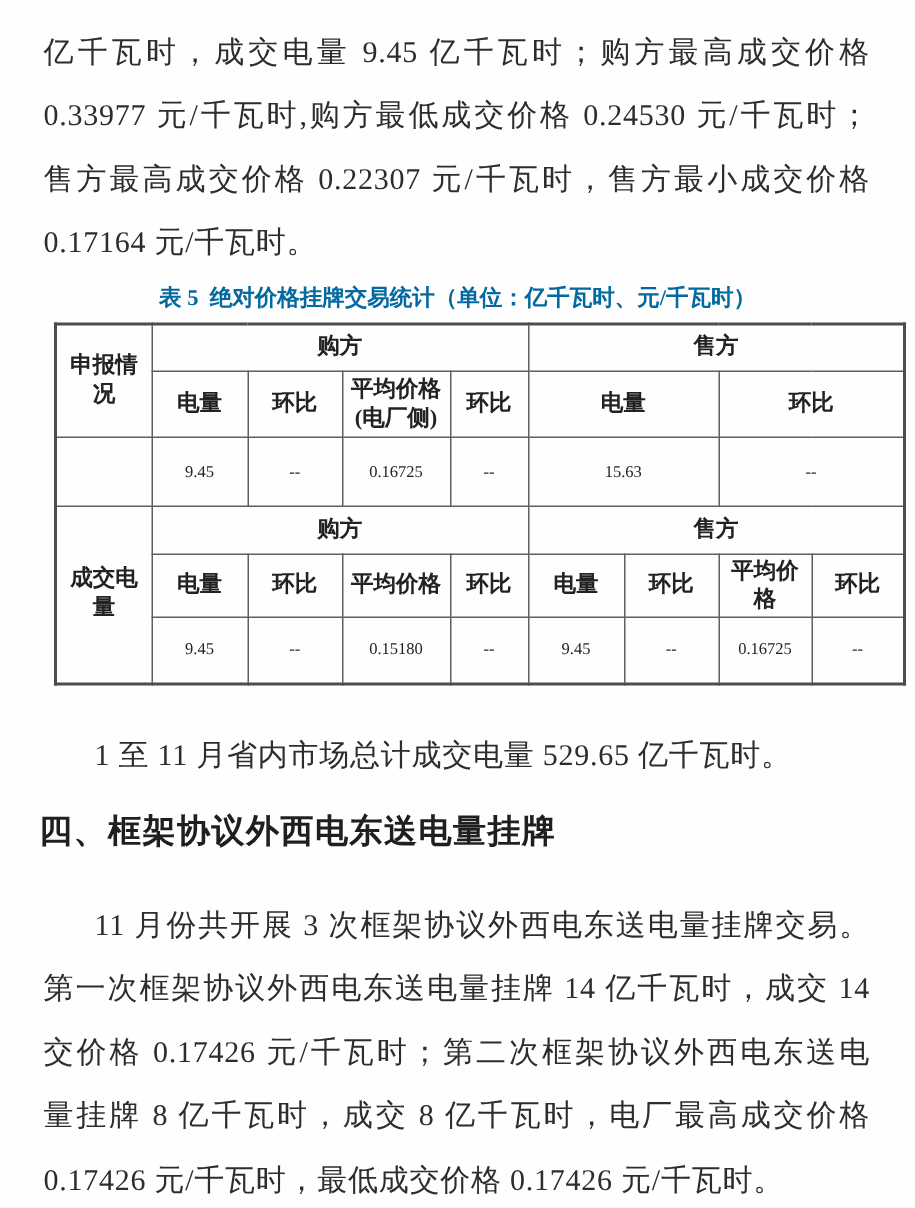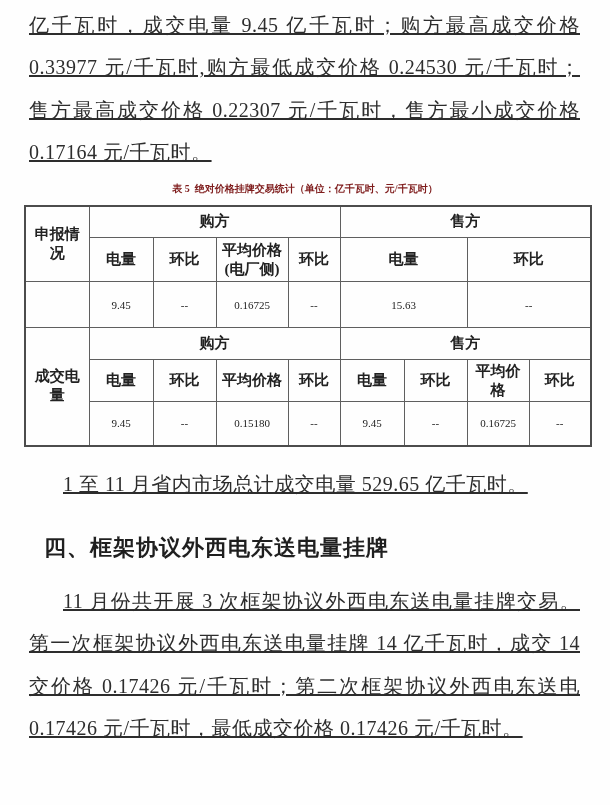--- a/index.html
+++ b/index.html
@@ -9,48 +9,48 @@
     font-family: "Liberation Serif", serif;
     color: #2d2d2d;
     overflow: hidden;
   }
   .page {
     width: 610px; height: 805px;
     background: #fefefe;
     position: relative;
     overflow: hidden;
   }
-  .textcol { padding: 4px 30px 0 29px; text-decoration: underline; }
+  .textcol { padding: 14px 30px 0 29px; }
 
   
   .bodyline {
     font-size: 20px;
     line-height: 42.4px;
     letter-spacing: 0.5px;
     text-align: justify;
     white-space: pre-wrap;
   }
   .bodyline.full { text-align-last: justify; }
   .bodyline.indent { text-indent: 34px; }
 
   
   .t5-caption {
     margin-top: 5px;
     text-align: center;
-    font-size: 10px;
+    font-size: 15px;
     font-weight: bold;
     line-height: 20px;
     white-space: pre;
-    color: #7f1d1d;
+    color: #0369a1;
   }
 
   
   table.t5 {
     margin-top: 6px;
-    margin-left: 24px;
+    margin-left: 36px;
     width: 566px;
     border-collapse: collapse;
     table-layout: fixed;
     border: 2px solid #4c4c4c;
   }
   table.t5 td {
     border: 1.5px solid #5f5f5f;
     text-align: center;
     vertical-align: middle;
     padding: 0 2px;
@@ -63,22 +63,22 @@
   tr.rh3 { height: 46px; }
   tr.rh4 { height: 32px; }
   tr.rh5 { height: 42px; }
   tr.rh6 { height: 44px; }
 
   
   .summary { margin-top: 12px; }
 
   
   .section-heading {
-    margin-top: 26px;
-    padding-left: 44px;
+    margin-top: 12px;
+    padding-left: 26px;
     font-family: "Liberation Sans", sans-serif;
     font-weight: bold;
     font-size: 22px;
     line-height: 34px;
     letter-spacing: 1px;
     color: #1f1f1f;
   }
 
   .section-para { margin-top: 11px; }
 </style>
@@ -167,16 +167,17 @@
   <div class="textcol summary">
     <div class="bodyline indent">1 至 11 月省内市场总计成交电量 529.65 亿千瓦时。</div>
   </div>
 
   <div class="section-heading">四、框架协议外西电东送电量挂牌</div>
 
   <div class="textcol section-para">
     <div class="bodyline full indent">11 月份共开展 3 次框架协议外西电东送电量挂牌交易。</div>
     <div class="bodyline full">第一次框架协议外西电东送电量挂牌 14 亿千瓦时，成交 14</div>
     <div class="bodyline full">交价格 0.17426 元/千瓦时；第二次框架协议外西电东送电</div>
+    <div class="bodyline full">量挂牌 8 亿千瓦时，成交 8 亿千瓦时，电厂最高成交价格</div>
     <div class="bodyline">0.17426 元/千瓦时，最低成交价格 0.17426 元/千瓦时。</div>
   </div>
 
 </div>
 
 </body></html>

